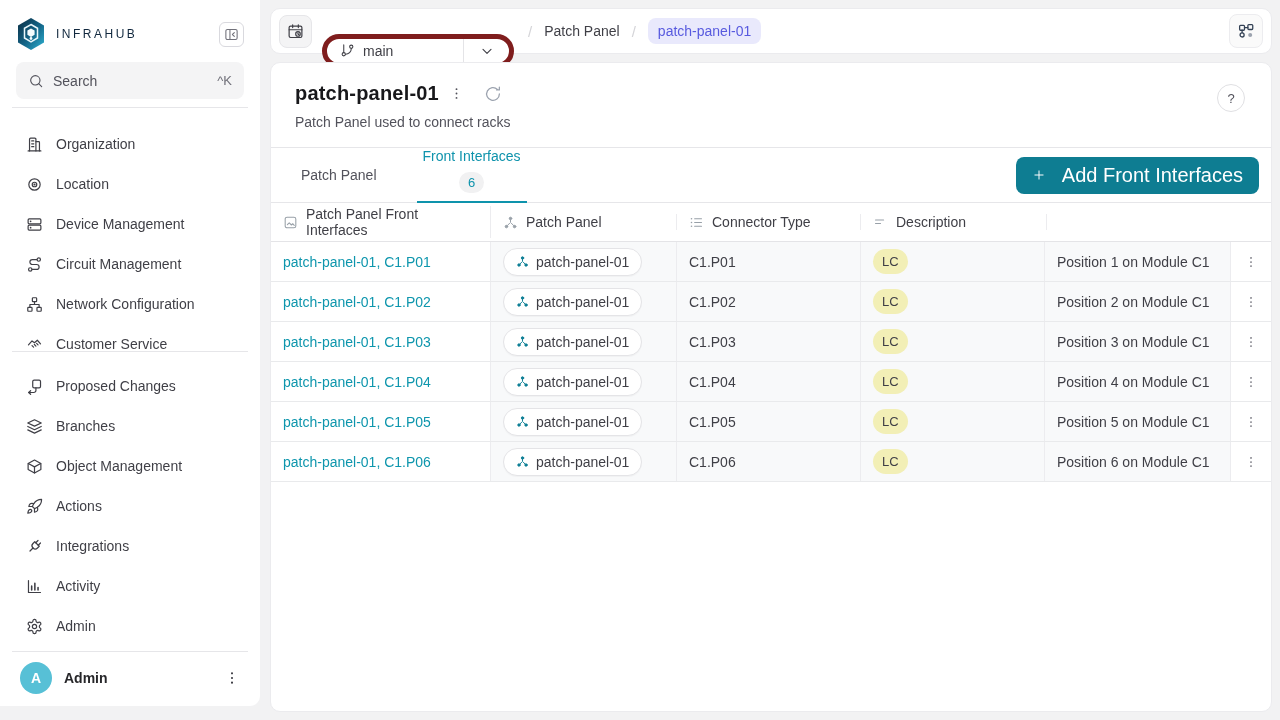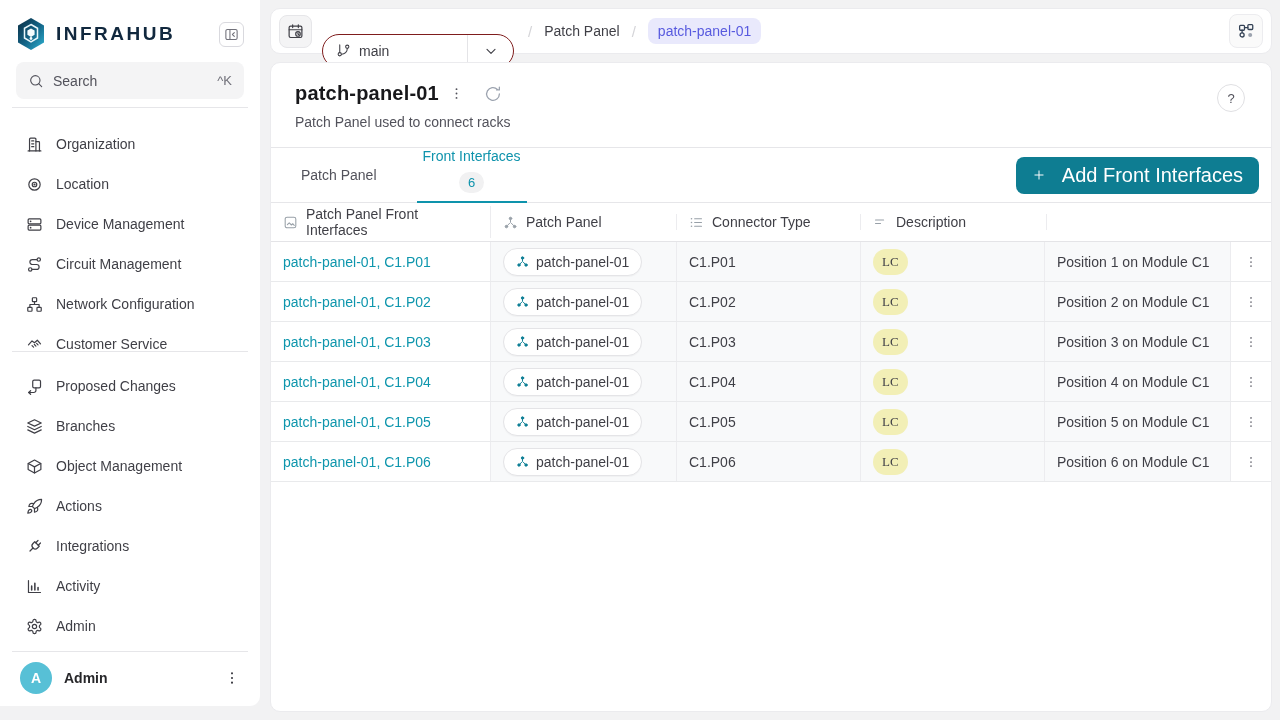--- a/index.html
+++ b/index.html
@@ -14,21 +14,21 @@
   svg { display:block; }
   .ic { stroke:currentColor; fill:none; stroke-width:1.7; stroke-linecap:round; stroke-linejoin:round; }
 
   
   .sidebar {
     width:260px; height:706px; background:#fff; flex:none;
     border-radius:0 0 10px 0; display:flex; flex-direction:column;
     padding:14px 16px 8px; overflow:hidden;
   }
   .logo-row { display:flex; align-items:center; gap:10px; height:40px; flex:none; }
-  .wordmark { font-size:19px; font-weight:700; letter-spacing:2.5px; color:#11283e; }
+  .wordmark { font-size:12px; font-weight:400; letter-spacing:2.5px; color:#11283e; }
   .collapse-btn { margin-left:auto; width:25px; height:25px; border:1px solid #d9d9de; border-radius:6px; background:#fff; color:#71717a; display:flex; align-items:center; justify-content:center; cursor:pointer; }
   .search-box { margin-top:8px; height:37px; background:#f4f4f5; border-radius:8px; display:flex; align-items:center; gap:9px; padding:0 12px; color:#52525b; cursor:pointer; flex:none; }
   .search-shortcut { margin-left:auto; font-size:13px; color:#71717a; }
   .side-divider { border-top:1px solid #e6e6e9; margin:8px -4px 0; flex:none; }
   .nav-group-1 { height:243px; overflow:hidden; padding-top:16px; flex:none; }
   .nav-group-2 { padding-top:14px; flex:none; }
   .nav-item { height:40px; display:flex; align-items:center; gap:13px; padding:0 10px; border-radius:8px; cursor:pointer; color:#3f3f46; }
   .nav-item .nico { color:#3f3f46; flex:none; }
   .side-spacer { flex:1; }
   .user-row { border-top:1px solid #e6e6e9; margin:0 -4px; padding:10px 8px 4px; display:flex; align-items:center; gap:12px; }
@@ -36,21 +36,21 @@
   .user-name { font-weight:700; color:#27272a; }
   .user-kebab { margin-left:auto; background:none; border:none; color:#3f3f46; cursor:pointer; }
 
   
   .main-col { flex:1; display:flex; flex-direction:column; gap:8px; padding:8px 8px 8px 10px; min-width:0; }
   .card { background:#fff; border:1px solid #ebebee; border-radius:10px; }
 
   
   .topbar { height:46px; flex:none; display:flex; align-items:center; gap:10px; padding:0 8px; }
   .cal-btn { width:33px; height:33px; background:#f4f4f5; border:1px solid #e6e6e9; border-radius:8px; color:#3f3f46; display:flex; align-items:center; justify-content:center; cursor:pointer; }
-  .branch-select { height:34px; width:192px; border:1px solid #7f1d1d; border-radius:17px; display:flex; align-items:center; overflow:hidden; background:#fff; cursor:pointer;margin-top:39px; }
+  .branch-select { height:34px; width:192px; border:5px solid #7f1d1d; border-radius:17px; display:flex; align-items:center; overflow:hidden; background:#fff; cursor:pointer;margin-top:39px; }
   .branch-main { flex:1; display:flex; align-items:center; gap:8px; padding:0 13px; color:#3f3f46; }
   .branch-sep { width:1px; align-self:stretch; background:#e4e4e7; }
   .branch-caret { width:45px; display:flex; align-items:center; justify-content:center; color:#3f3f46; }
   .crumb-slash { color:#d4d4d8; font-size:15px; padding:0 4px; }
   .crumb-text { color:#3f3f46; }
   .crumb-pill { background:#e9e9fc; color:#585adf; border-radius:8px; padding:5px 10px; cursor:pointer; }
   .topbar-spacer { flex:1; }
   .schema-btn { width:34px; height:34px; background:#fafafa; border:1px solid #ececef; border-radius:8px; color:#334155; display:flex; align-items:center; justify-content:center; cursor:pointer; }
 
   
@@ -81,21 +81,21 @@
   .c2 { width:186px; flex:none; }
   .c3 { width:184px; flex:none; }
   .c4 { width:184px; flex:none; }
   .c5 { width:186px; flex:none; }
   .c6 { flex:1; border-right:none; justify-content:center; padding:0; }
   .td.c1 { background:#fff; }
   .td.c6 { background:#fff; }
   .row-link { color:#0e96ad; text-decoration:none; cursor:pointer; }
   .panel-pill { background:#fff; border:1px solid #e4e4e7; border-radius:999px; padding:5px 12px; display:flex; align-items:center; gap:7px; cursor:pointer; box-shadow:0 1px 1px rgba(0,0,0,.03); }
   .panel-pill .pico { color:#0e7f96; }
-  .lc-badge { background:#f2efb6; border-radius:999px; padding:5px 9px; font-size:13px; color:#3f3f46;font-family:Liberation Serif, serif; }
+  .lc-badge { background:#f2efb6; border-radius:999px; padding:5px 9px; font-size:13px; color:#3f3f46; }
   .row-kebab { background:none; border:none; color:#71717a; cursor:pointer; padding:4px; }
 </style>
 </head>
 <body>
 
 <aside class="sidebar">
   <div class="logo-row">
     <span>
       <svg width="30" height="34" viewBox="0 0 30 34">
         <defs>

